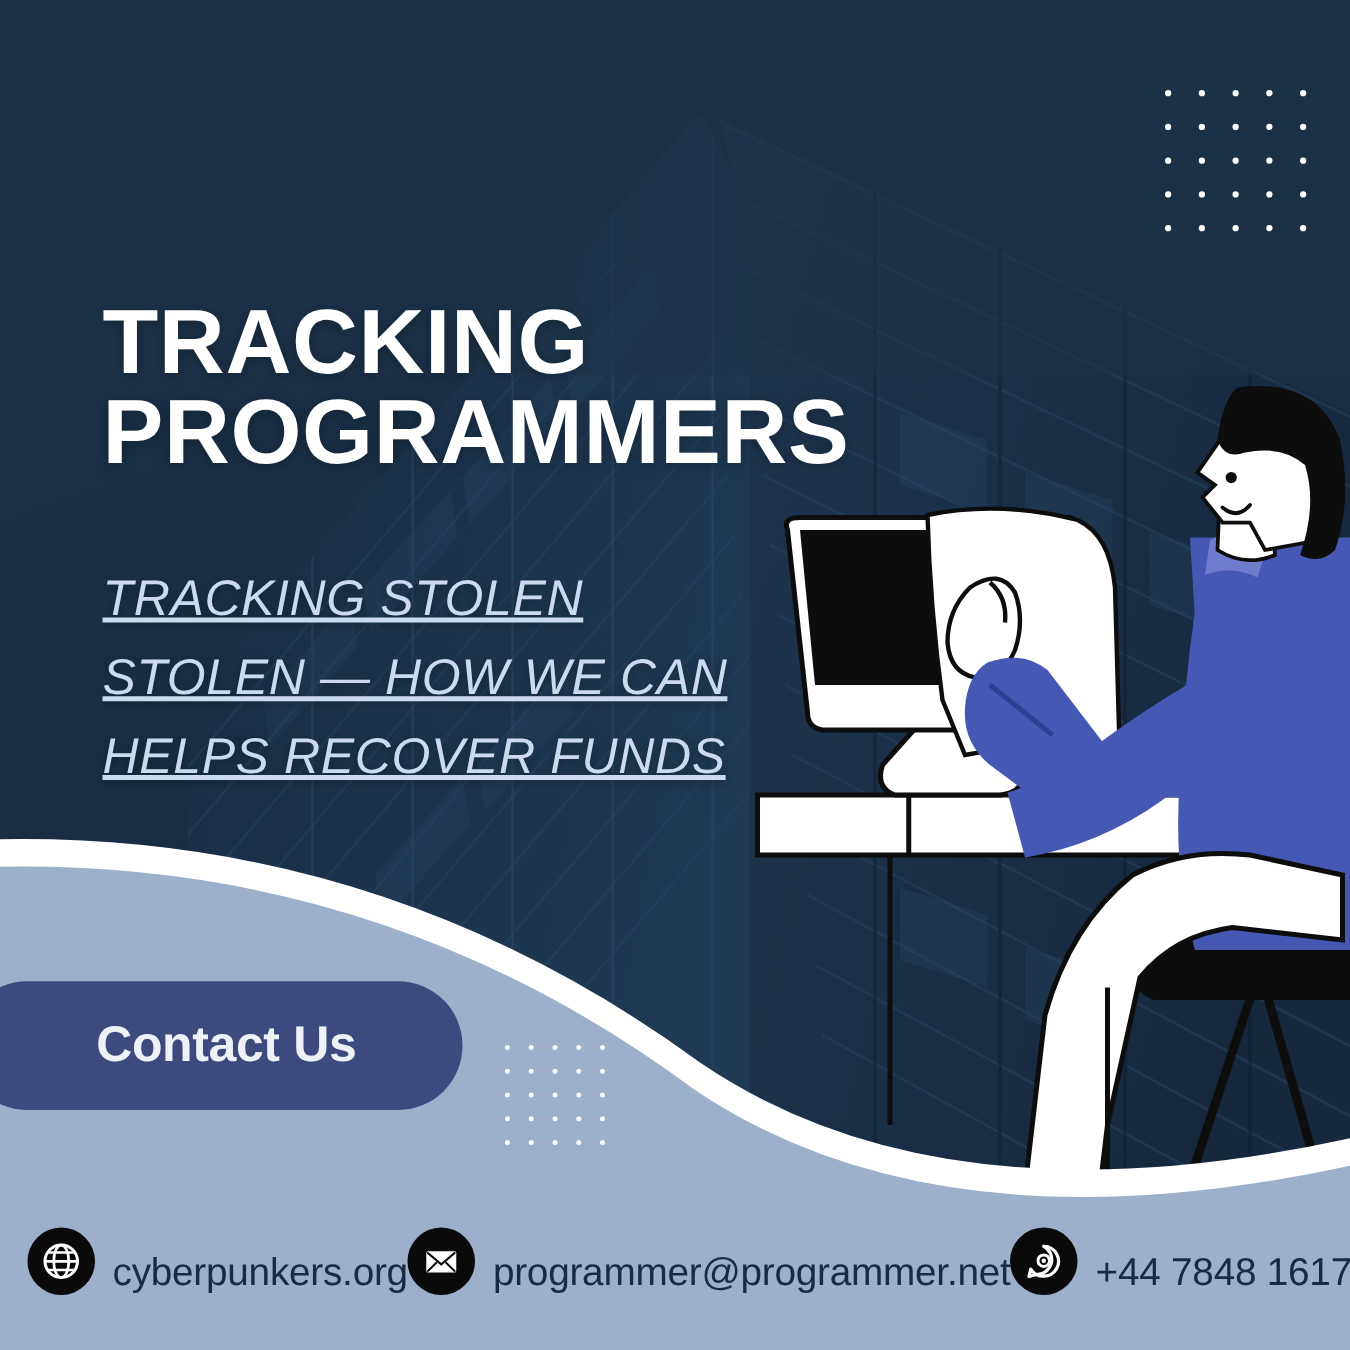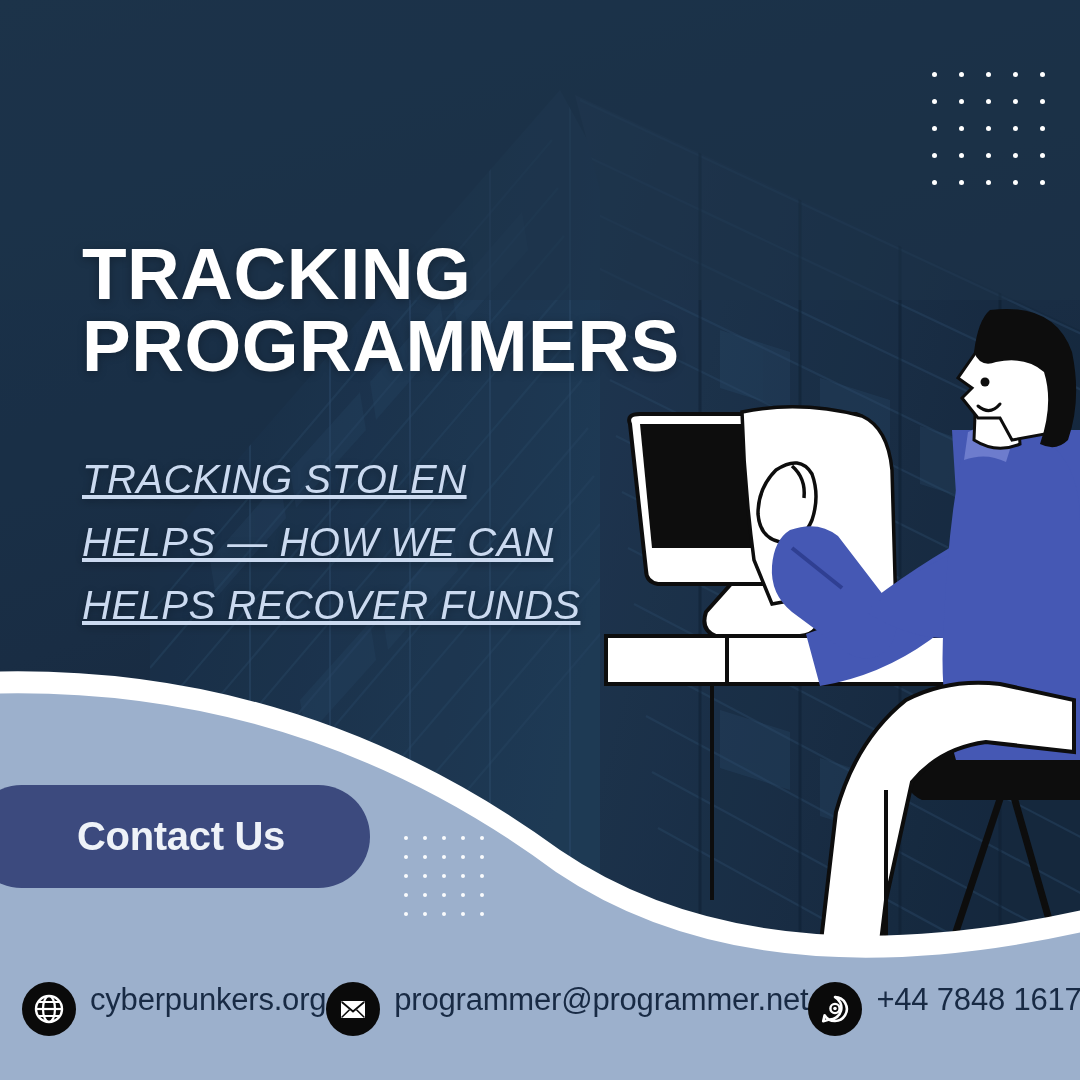--- a/index.html
+++ b/index.html
@@ -89,21 +89,21 @@
   
   #footer {
     position:absolute;
     left:0; top:938px;
     width:1080px; height:142px;
     display:flex;
     align-items:center;
     padding-left:22px;
     gap:0px;
   }
-  .contact-item { display:flex; align-items:flex-start; }
+  .contact-item { display:flex; align-items:flex-end; }
   .cicon {
     width:54px; height:54px;
     border-radius:50%;
     background:#0a0a0a;
     display:flex; align-items:center; justify-content:center;
     flex:none;
   }
   .cicon svg { display:block; }
   .ctext {
     margin-left:14px;
@@ -246,21 +246,21 @@
       <i style="left: 108px; top: 108px;"></i>
     </div>
 
   <h1 class="headline">
     <span class="l1">TRACKING</span>
     <span class="l2">PROGRAMMERS</span>
   </h1>
 
   <div class="subtitle">
     <span>TRACKING STOLEN</span>
-    <span>HELPS — HOW WE CAN</span>
+    <span>STOLEN — HOW WE CAN</span>
     <span>HELPS RECOVER FUNDS</span>
   </div>
 
   <div class="illus">
     <svg viewBox="0 0 1080 1080" xmlns="http://www.w3.org/2000/svg">
 
       <path d="M952 430 L1080 430 L1080 800 L975 800 Z" fill="#4558b4"></path>
 
       <g stroke="#0d0d0d" stroke-width="7" fill="none">
         <line x1="1003" y1="790" x2="930" y2="1010"></line>

